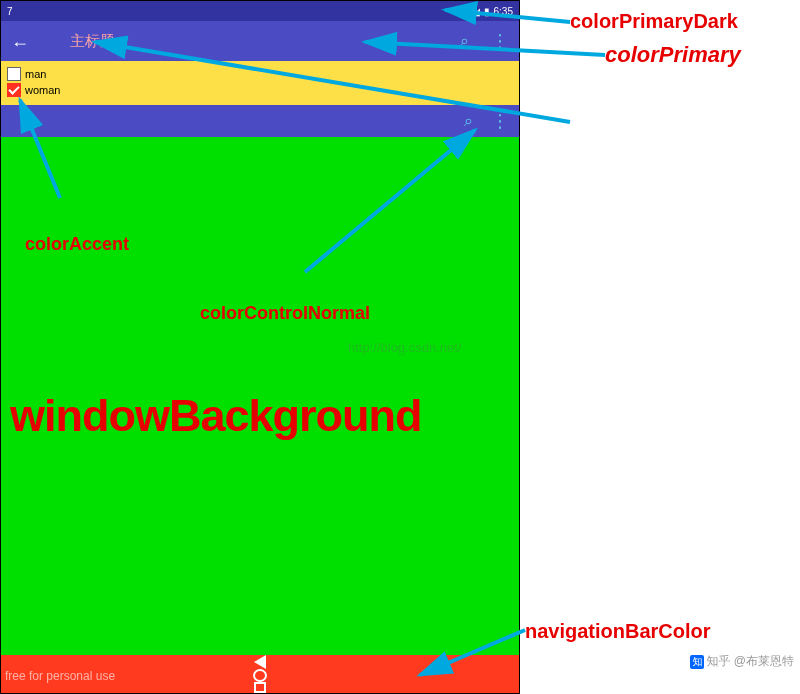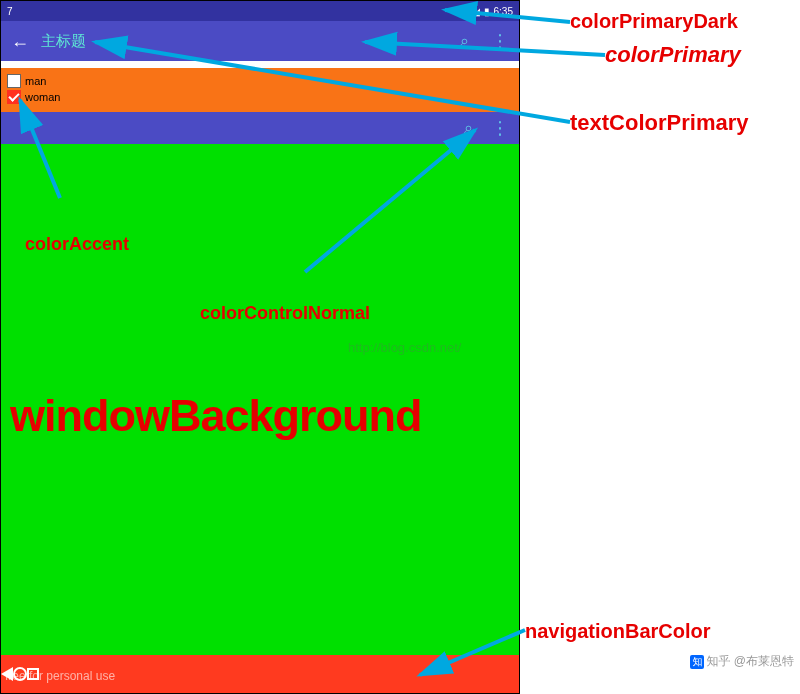--- a/index.html
+++ b/index.html
@@ -9,44 +9,44 @@
   
   .phone-frame { position: absolute; left: 0; top: 0; width: 520px; height: 694px; border: 1px solid #000; }
   
   .status-bar { height: 20px; background: #3232a0; display: flex; align-items: center; justify-content: space-between; padding: 0 6px; font-size: 10px; color: #fff; }
   .status-left { font-size: 10px; }
   .status-right { display: flex; align-items: center; gap: 4px; }
   .status-right span { font-size: 10px; }
   
   .toolbar-1 { height: 40px; background: #4b4bc4; display: flex; align-items: center; padding: 0 10px; gap: 12px; position: relative; }
   .back-arrow { color: #fff; font-size: 18px; cursor: pointer; }
-  .title { color: #5eead4; font-size: 15px; flex: 1; }
+  .title { color: #fca5a5; font-size: 15px; flex: 1; margin-left: 29px; }
   .toolbar-icon { color: #5fc9e8; font-size: 16px; margin-left: 8px; cursor: pointer; }
   .more-dots { color: #5fc9e8; font-size: 18px; margin-left: 10px; cursor: pointer; }
   
-  .checkbox-area { background: #f97316; padding: 4px 16px 6px 6px; margin-top: 7px; }
+  .checkbox-area { background: #fde047; padding: 4px 16px 6px 6px; }
   .cb-row { display: flex; align-items: center; gap: 4px; margin: 2px 0; }
   .cb-box { width: 14px; height: 14px; border: 1.5px solid #666; background: #fff; display: inline-block; }
   .cb-box.checked { background: #ff3020; border-color: #ff3020; position: relative; }
   .cb-box.checked::after { content: ""; position: absolute; left: 3px; top: 0; width: 4px; height: 8px; border: solid #fff; border-width: 0 2px 2px 0; transform: rotate(45deg); }
   .cb-label { font-size: 11px; color: #000; }
   
   .toolbar-2 { height: 32px; background: #4b4bc4; display: flex; align-items: center; justify-content: flex-end; padding: 0 10px; gap: 8px; }
   
   .main-bg { background: #00e000; flex: 1; position: relative; }
   .phone-inner { display: flex; flex-direction: column; height: 100%; }
   
   .watermark-url { position: absolute; top: 340px; left: 340px; color: rgba(100,100,100,0.3); font-size: 13px; margin-left: 8px; }
   
   .big-label { position: absolute; top: 390px; left: 10px; color: #e60000; font-size: 45px; font-weight: bold; letter-spacing: -1px; }
   
   .colorcontrol-label { position: absolute; top: 275px; left: 200px; color: #e60000; font-size: 18px; font-weight: bold; margin-top: 28px; }
   .accent-label { position: absolute; top: 200px; left: 25px; color: #e60000; font-size: 18px; font-weight: bold; margin-top: 34px; }
   
-  .nav-bar { height: 38px; background: #ff3a1f; display: flex; align-items: center; justify-content: flex-start; position: relative; }
+  .nav-bar { height: 38px; background: #ff3a1f; display: flex; align-items: center; justify-content: flex-start; position: relative; flex-direction: column; }
   .nav-triangle { width: 0; height: 0; border-top: 7px solid transparent; border-bottom: 7px solid transparent; border-right: 12px solid #fff; }
   .nav-circle { width: 14px; height: 14px; border: 2px solid #fff; border-radius: 50%; }
   .nav-square { width: 12px; height: 12px; border: 2px solid #fff; }
   .free-use { position: absolute; left: 4px; bottom: 10px; color: rgba(255,255,255,0.6); font-size: 12px; }
   
   .annotation { position: absolute; color: #e60000; font-weight: bold; }
   .ann-primarydark { top: 10px; left: 570px; font-size: 20px; }
   .ann-primary { top: 42px; left: 605px; font-size: 22px; font-style: italic; }
   .ann-textcolor { top: 110px; left: 570px; font-size: 22px; }
   .ann-navbar { top: 620px; left: 525px; font-size: 20px; }
@@ -108,21 +108,20 @@
     </div>
   </div>
 
   <div class="watermark-url">http://blog.csdn.net/</div>
   <div class="big-label">windowBackground</div>
   <div class="colorcontrol-label">colorControlNormal</div>
   <div class="accent-label">colorAccent</div>
 
   <div class="annotation ann-primarydark">colorPrimaryDark</div>
   <div class="annotation ann-primary">colorPrimary</div>
-  <div class="annotation ann-textcolor">textColorPrimary</div>
   <div class="annotation ann-navbar">navigationBarColor</div>
 
   <div class="zhihu-mark">
     <span class="zhihu-icon">知</span><span>知乎 @布莱恩特</span>
   </div>
 
   <svg class="arrow-svg" width="800" height="694">
     <defs>
       <marker id="ah" markerWidth="10" markerHeight="10" refX="8" refY="3" orient="auto">
         <polygon points="0 0, 9 3, 0 6" fill="#00a8e0"></polygon>

